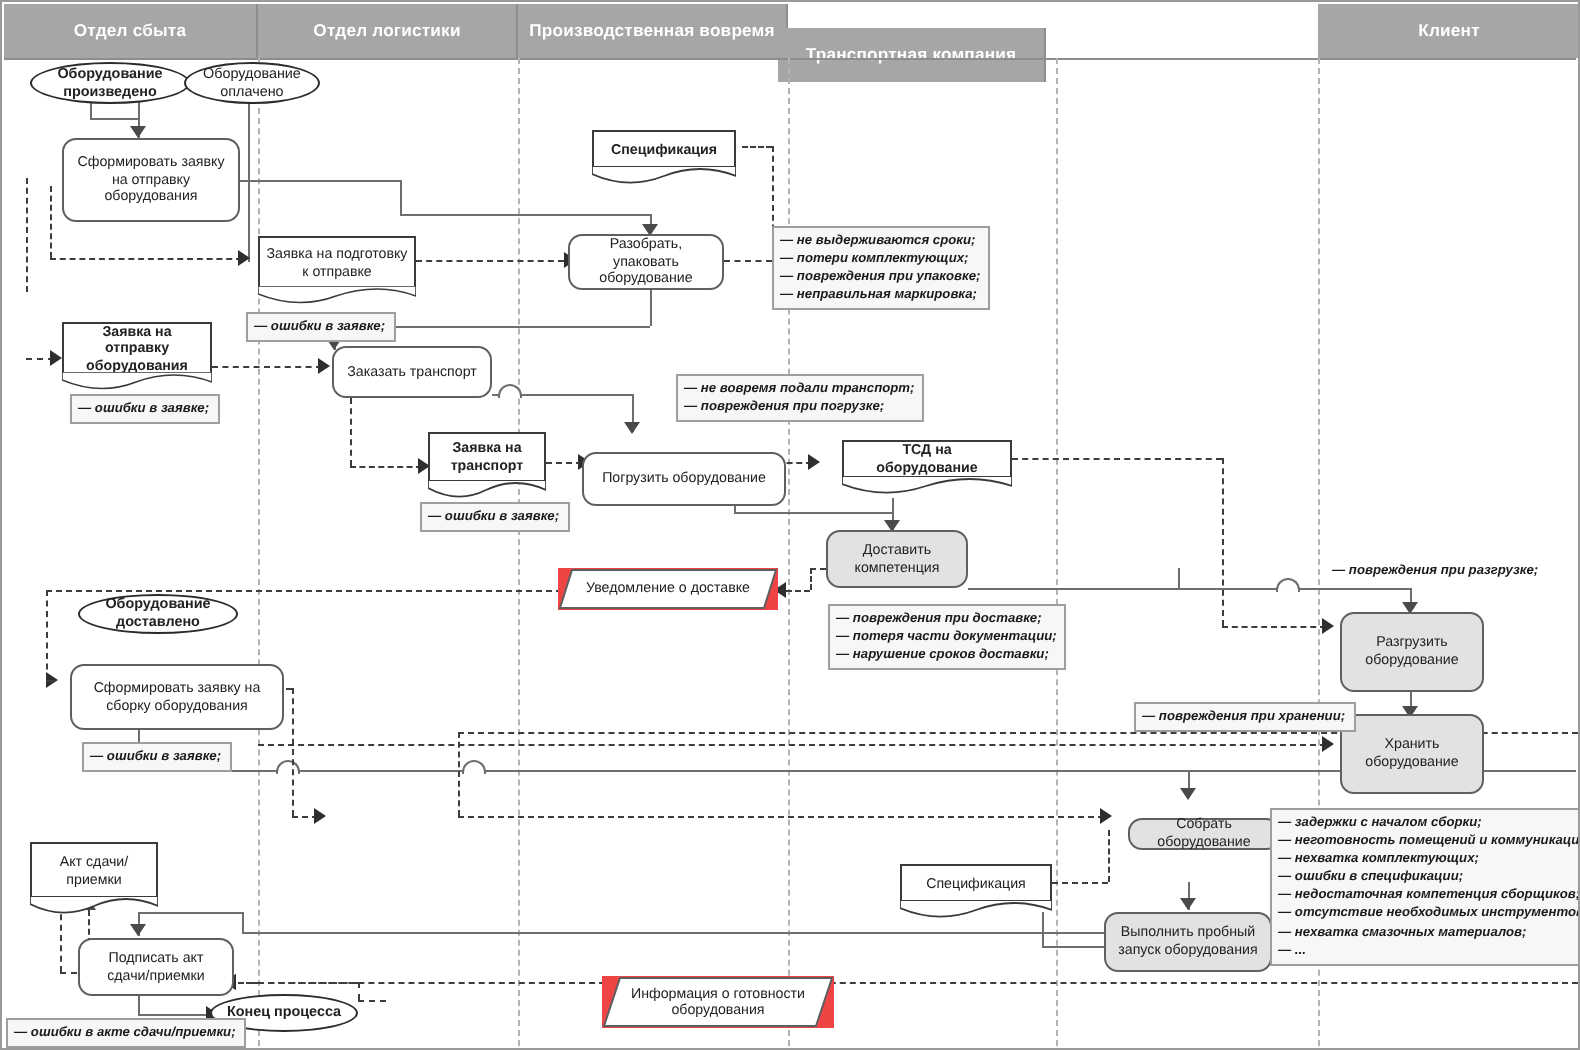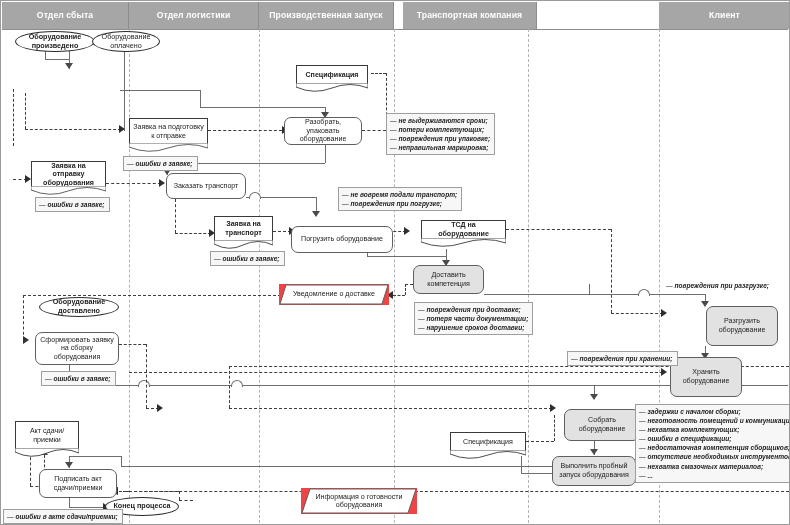--- a/index.html
+++ b/index.html
@@ -58,23 +58,23 @@
 
 <div id="canvas">
 
   <div class="lane-head" style="left:1px;width:127px;">
     <span>Отдел сбыта</span>
     </div>
   <div class="lane-head" style="left:128px;width:130px;">
     <span>Отдел логистики</span>
     </div>
   <div class="lane-head" style="left:258px;width:135px;">
-    <span>Производственная запуск</span>
-    </div>
-  <div class="lane-head" style="left:402px;width:134px;">
+    <span>Производственная вовремя</span>
+    </div>
+  <div class="lane-head" style="left:388px;width:134px;margin-top:12px;">
     <span>Транспортная компания</span>
     </div>
   <div class="lane-head" style="left:658px;width:131px;border-right:none;">
     <span>Клиент</span>
     </div>
   <div class="head-rule"></div>
 
   <div class="lane-sep" style="left:128px;"></div>
   <div class="lane-sep" style="left:258px;"></div>
   <div class="lane-sep" style="left:393px;"></div>
@@ -230,37 +230,40 @@
   <div class="dl dv" style="left:788px;top:465px;height:25px;"></div>
 
   <div class="node term" style="left:14px;top:30px;width:80px;height:21px;">
     <span>Оборудование произведено</span>
     </div>
 
   <div class="node term thin" style="left:91px;top:30px;width:68px;height:21px;">
     <span>Оборудование оплачено</span>
     </div>
 
+  <div class="node proc" style="left:30px;top:68px;width:89px;height:42px;">
+    <span>Сформировать заявку на отправку оборудования</span>
+    </div>
 
   <div class="node doc bold" style="left:30px;top:160px;width:75px;height:26px;">
     <span>Заявка на отправку оборудования</span>
     <svg class="wave" viewBox="0 0 75 10" preserveAspectRatio="none">
       <path d="M0,0 L0,4 Q19,12 37,5 Q56,-2 75,5 L75,0 Z" fill="#fff" stroke="#3a3a3a" stroke-width="0.8"></path>
       </svg>
     </div>
 
   <div class="note" style="left:34px;top:196px;">
     <div>— ошибки в заявке;</div>
     </div>
 
   <div class="node term" style="left:38px;top:296px;width:80px;height:20px;">
     <span>Оборудование доставлено</span>
     </div>
 
-  <div class="node proc" style="left:34px;top:331px;width:84px;height:33px;">
+  <div class="node proc" style="left:34px;top:331px;width:107px;height:33px;">
     <span>Сформировать заявку на сборку оборудования</span>
     </div>
 
   <div class="note" style="left:40px;top:370px;">
     <div>— ошибки в заявке;</div>
     </div>
 
   <div class="node doc" style="left:14px;top:420px;width:64px;height:28px;">
     <span>Акт сдачи/приемки</span>
     <svg class="wave" viewBox="0 0 64 10" preserveAspectRatio="none">
@@ -347,29 +350,29 @@
     <span>Доставить компетенция</span>
     </div>
 
   <div class="node doc" style="left:449px;top:431px;width:76px;height:19px;">
     <span>Спецификация</span>
     <svg class="wave" viewBox="0 0 76 10" preserveAspectRatio="none">
       <path d="M0,0 L0,4 Q19,12 38,5 Q57,-2 76,5 L76,0 Z" fill="#fff" stroke="#3a3a3a" stroke-width="0.9"></path>
       </svg>
     </div>
 
-  <div class="node proc shaded" style="left:563px;top:408px;width:76px;height:32px;">
+  <div class="node proc shaded" style="left:563px;top:408px;width:76px;height:16px;">
     <span>Собрать оборудование</span>
     </div>
 
   <div class="node proc shaded" style="left:551px;top:455px;width:84px;height:30px;">
     <span>Выполнить пробный запуск оборудования</span>
     </div>
 
-  <div class="node proc shaded" style="left:669px;top:305px;width:72px;height:40px;margin-left:36px;">
+  <div class="node proc shaded" style="left:669px;top:305px;width:72px;height:40px;">
     <span>Разгрузить оборудование</span>
     </div>
 
   <div class="node proc shaded" style="left:669px;top:356px;width:72px;height:40px;">
     <span>Хранить оборудование</span>
     </div>
 
   <div class="note" style="left:385px;top:112px;">
     <div>— не выдерживаются сроки;</div>
     <div>— потери комплектующих;</div>

